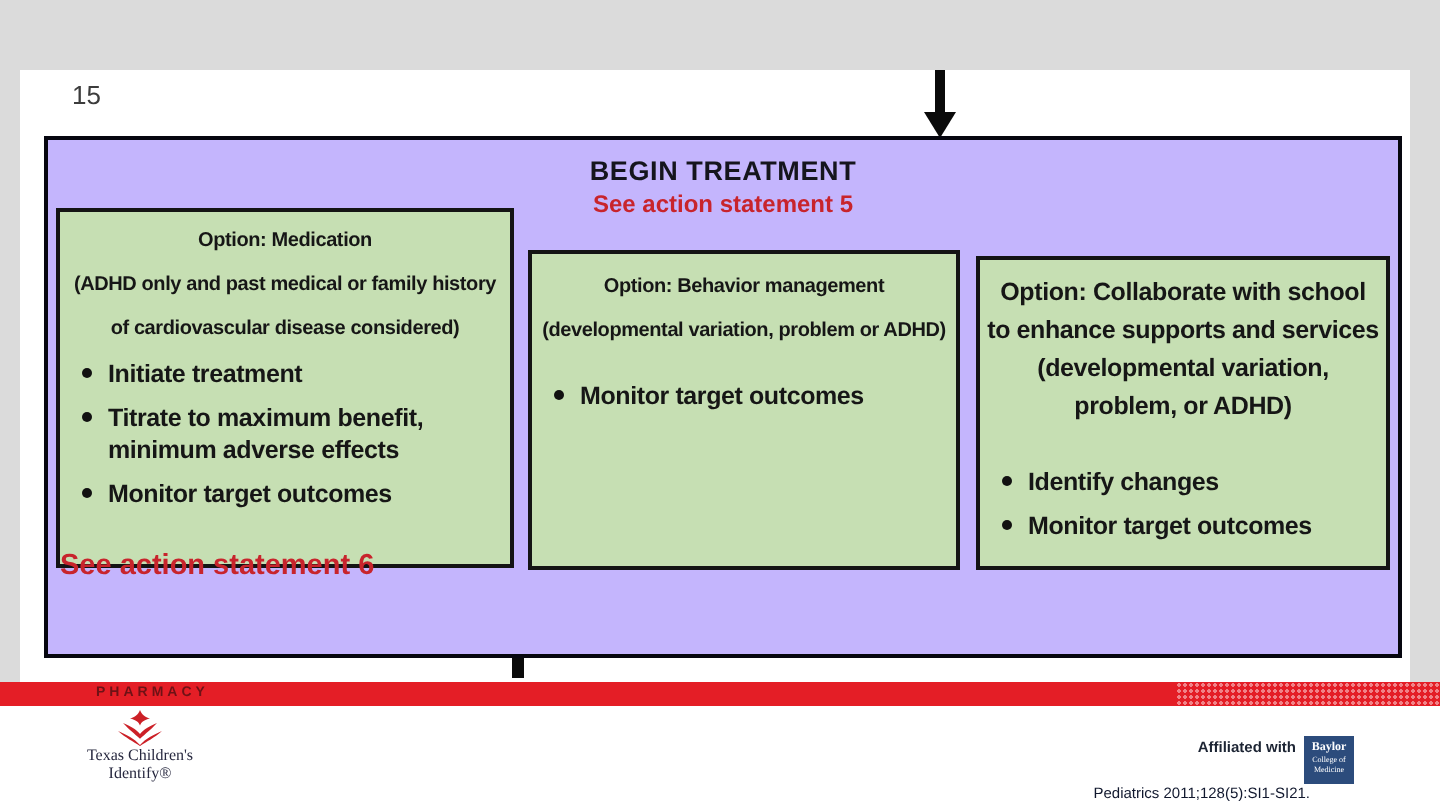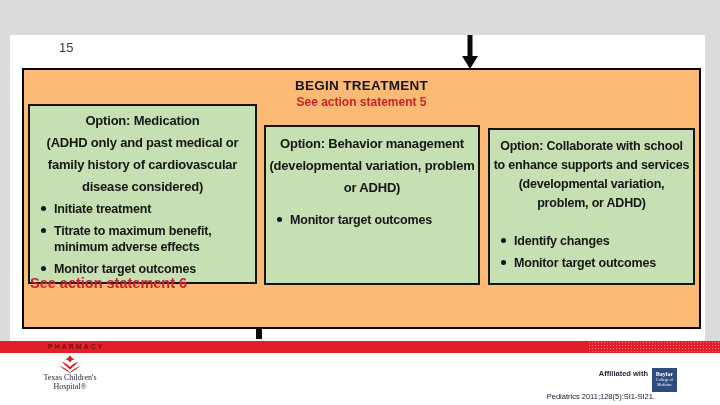--- a/index.html
+++ b/index.html
@@ -1,41 +1,41 @@
 <!DOCTYPE html>
 <html><head>
 <meta charset="utf-8">
 <style>
   html,body{margin:0;padding:0;}
   body{font-family:"Liberation Sans",sans-serif;}
   .stage{position:relative;width:720px;height:405px;background:#dbdbdb;overflow:hidden;}
 
   
   .slide{position:absolute;left:10px;top:35px;width:695px;height:306px;background:#ffffff;}
-  .page-num{position:absolute;left:36px;top:40px;font-size:13px;color:#3c3c3c;margin-left:23px;}
+  .page-num{position:absolute;left:36px;top:40px;font-size:13px;color:#3c3c3c;}
 
   
   .top-arrow{position:absolute;left:459px;top:35px;width:22px;height:34px;}
 
   
   .panel{position:absolute;left:22px;top:68px;width:679px;height:261px;box-sizing:border-box;
-         background:#fdba74;border:2px solid #06060f;}
+         background:#c4b5fd;border:2px solid #06060f;}
   .panel-header{position:absolute;left:0;right:0;top:8px;text-align:center;
                 font-size:13.5px;font-weight:bold;letter-spacing:.3px;color:#15151d;}
   .panel-sub{position:absolute;left:0;right:0;top:25px;text-align:center;
              font-size:12px;font-weight:bold;color:#c8242c;}
   .action-bottom{position:absolute;left:6px;top:205px;font-size:14.5px;font-weight:bold;color:#c8242c;}
 
   
   .obox{position:absolute;box-sizing:border-box;background:#c6dfb3;border:2px solid #141414;
         color:#161616;padding:2px 3px;letter-spacing:-0.2px;}
   .obox-1{left:4px;top:34px;width:229px;height:180px;}
   .obox-2{left:240px;top:55px;width:216px;height:160px;}
   .obox-3{left:464px;top:58px;width:207px;height:157px;}
-  .box-title{text-align:center;font-weight:bold;font-size:13px;line-height:22px;}
+  .box-title{text-align:center;font-weight:bold;font-size:10px;line-height:22px;}
   .obox-1 .box-title{padding-top:2px;}
   .obox-2 .box-title{padding-top:4px;}
   .obox-3 .box-title{line-height:19px;padding-top:5px;font-size:12.5px;text-align:center;}
   .t-line{display:block;}
   .bullets{margin:0;padding:0 0 0 6px;list-style:none;}
   .obox-1 .bullets{margin-top:3px;}
   .obox-2 .bullets{margin-top:13px;}
   .obox-3 .bullets{margin-top:20px;}
   .bullets li{display:flex;font-size:12.5px;font-weight:bold;line-height:16px;margin-bottom:6px;}
   .dot{width:5px;height:5px;border-radius:50%;background:#111;margin:5px 8px 0 2px;flex-shrink:0;}
@@ -148,21 +148,21 @@
 
   <div class="footer">
 
     <div class="tch">
       <svg class="tch-icon" width="26" height="18" viewBox="0 0 26 18">
         <path d="M13 0 C12 2.5 10.5 3.5 8 4.3 C11 5 12.3 6 13 7.8 C13.7 6 15 5 18 4.3 C15.5 3.5 14 2.5 13 0 Z" fill="#cc2027"></path>
         <path d="M4.5 6.5 C8.5 8.3 11 9.6 13 12 C15 9.6 17.5 8.3 21.5 6.5 C18.5 9.8 16 11.6 13 14.4 C10 11.6 7.5 9.8 4.5 6.5 Z" fill="#cc2027"></path>
         <path d="M2 10.5 C6.5 12.6 10 14.2 13 17.5 C16 14.2 19.5 12.6 24 10.5 C20 14 16.5 15.7 13 18 C9.5 15.7 6 14 2 10.5 Z" fill="#cc2027"></path>
       </svg>
       <div class="tch-name">Texas Children's</div>
-      <div class="tch-name">Hospital®</div>
+      <div class="tch-name">Identify®</div>
     </div>
 
     <div class="affiliated">Affiliated with</div>
 
     <div class="baylor">
       <span class="b1">Baylor</span>
       <span class="b2">College of</span>
       <span class="b3">Medicine</span>
     </div>
 

